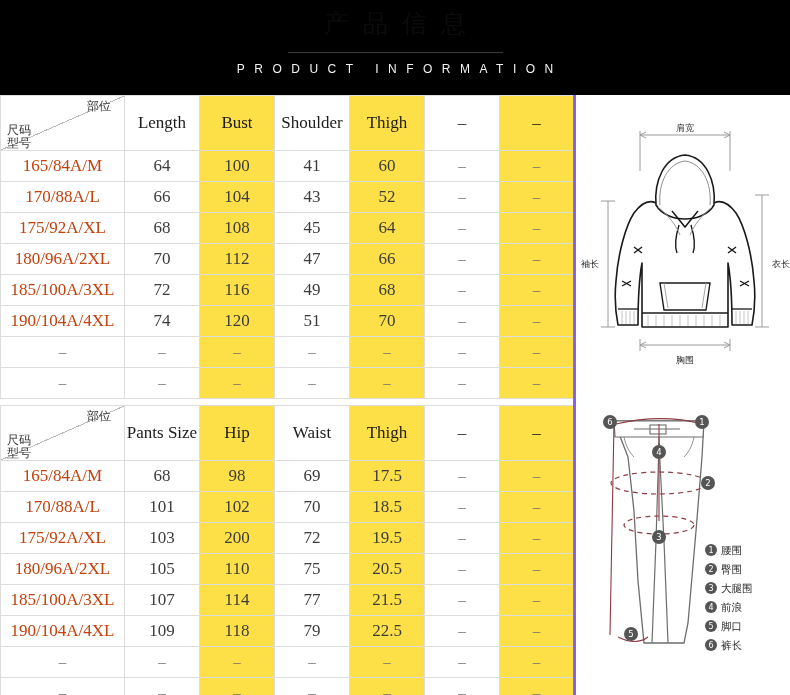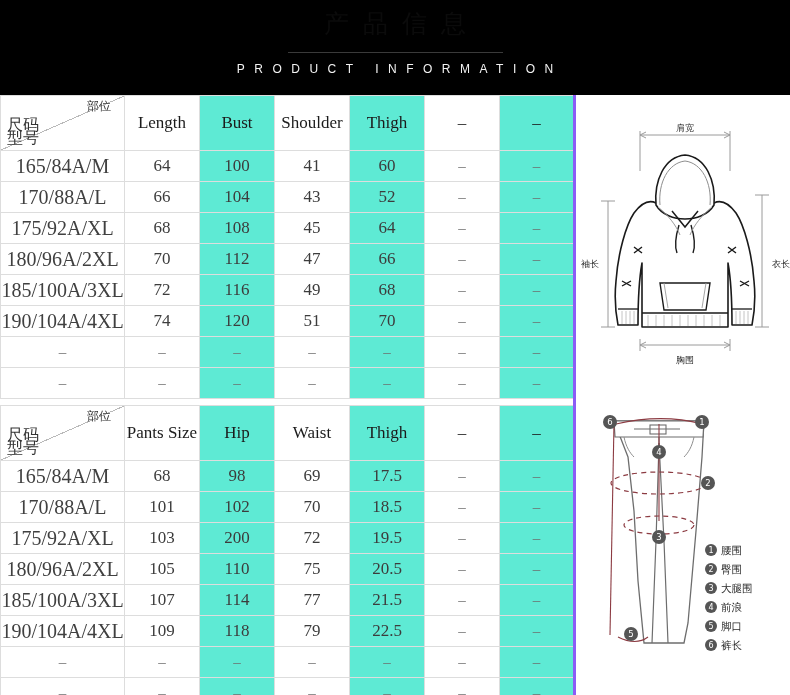--- a/index.html
+++ b/index.html
@@ -96,30 +96,30 @@
     border: 1px solid #dddddd;
     height: 30px;
     text-align: center;
     vertical-align: middle;
     font-family: "Liberation Serif", serif;
     font-size: 17px;
     color: #3c3c3c;
     padding: 0;
     background: #ffffff;
   }
-  table.sz td.alt { background: #5eead4; }
+  table.sz td.alt { background: #fde047; }
   table.sz tr.hdr td {
     height: 54px;
     font-family: "Liberation Serif", serif;
     font-size: 17px;
     color: #1b1b1b;
   }
   table.sz td.size-cell {
-    font-size: 20px;
-    color: #404040;
+    font-size: 17px;
+    color: #c2410c;
     letter-spacing: 0px;
   }
   table.sz td.dash { color: #6c6c6c; font-size: 15px; }
 
   
   td.corner {
     position: relative;
     background: #ffffff !important;
     overflow: hidden;
   }
@@ -135,23 +135,23 @@
   .corner-tr {
     position: absolute;
     right: 13px; top: 3px;
     font-family: "DejaVu Sans", sans-serif;
     font-size: 12px;
     color: #333;
     line-height: 14px;
   }
   .corner-bl {
     position: absolute;
-    left: 6px; bottom: 6px;
+    left: 6px; bottom: 0;
     font-family: "DejaVu Sans", sans-serif;
-    font-size: 16px;
+    font-size: 12px;
     color: #333;
     line-height: 13px;
     text-align: left;
   }
 
   .gap {
     height: 6px;
     width: 573px;
     background: #ffffff;
   }

